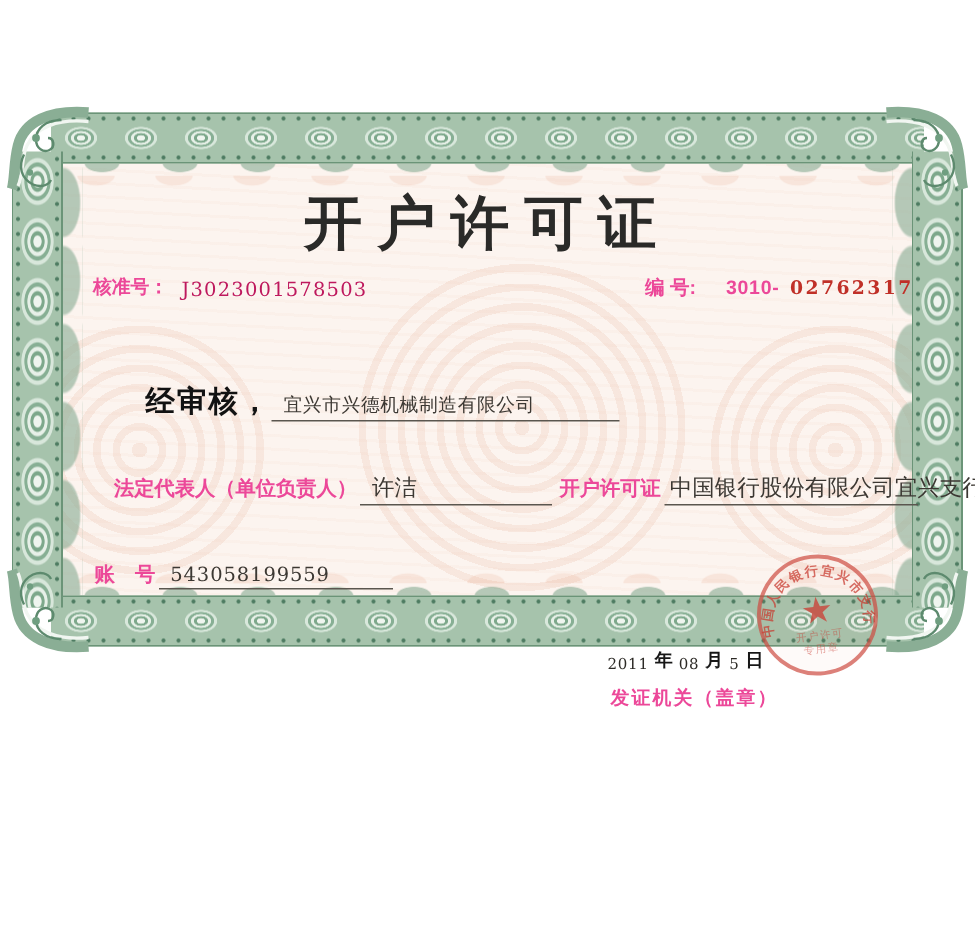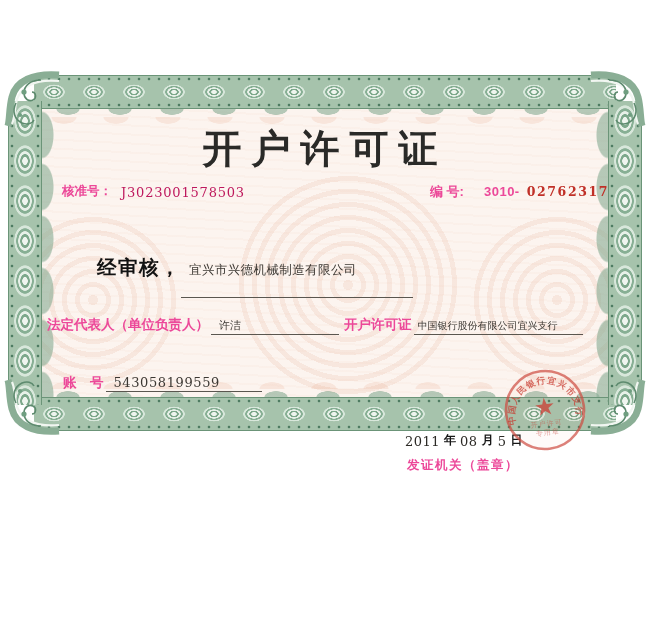--- a/index.html
+++ b/index.html
@@ -87,36 +87,36 @@
   .lbl{font-weight:700;color:#ec4899;}
   .approval{top:108px;left:54px;font-size:12.5px;}
   .approval .val{font-size:13px;color:#be185d;letter-spacing:.8px;margin-left:9px;position:relative;top:2px;}
   .serial{top:108px;left:422px;font-size:13px;}
   .serial .prefix{margin-left:20px;letter-spacing:.5px;}
   .serial .red{color:#c03028;font-weight:700;letter-spacing:1.6px;margin-left:7px;font-size:12.5px;}
 
   .line1{top:143px;left:89px;display:flex;align-items:baseline;white-space:nowrap;margin-top:36px;}
   .big{font-size:19.5px;font-weight:700;letter-spacing:1.5px;color:#121212;}
   .fill{border-bottom:1.4px solid #5a564f;color:#3c3833;white-space:nowrap;}
-  .company{width:222px;font-size:12.5px;padding:0 2px 18px 8px;letter-spacing:.4px;}
+  .company{width:222px;font-size:12.5px;padding:0 2px 1px 8px;letter-spacing:.4px;}
   .after-company{margin-left:8px;}
   .line2{top:188px;left:56px;}
 
-  .fields{top:241px;left:39px;display:flex;align-items:baseline;white-space:nowrap;}
+  .fields{top:241px;left:68px;display:flex;align-items:baseline;white-space:nowrap;}
   .md{font-size:13.5px;}
-  .rep{width:118px;font-size:11px;padding:0 2px 1px 8px;margin-left:2px;}
+  .rep{width:118px;font-size:15px;padding:0 2px 1px 8px;margin-left:2px;}
   .bank-lbl{margin-left:5px;}
-  .bank{width:164px;font-size:10px;padding:0 1px 1px 4px;margin-left:2px;}
+  .bank{width:164px;font-size:15px;padding:0 1px 1px 4px;margin-left:2px;}
 
   .acct{top:299px;left:55px;display:flex;align-items:baseline;}
   .acctv{width:146px;font-size:13px;letter-spacing:.6px;padding:0 2px 1px 8px;margin-left:2px;}
 
   .issuer{top:334px;left:399px;font-size:12.5px;letter-spacing:1.5px;margin-top:48px;}
   .date{top:357px;left:397px;font-size:12px;}
-  .date .num{font-size:13px;color:#2c2a26;position:relative;top:2px;letter-spacing:.5px;}
+  .date .num{font-size:10px;color:#2c2a26;position:relative;top:2px;letter-spacing:.5px;}
   .date .dlbl{font-weight:700;color:#171717;margin:0 4px;}
 
   .seal{left:495px;top:293px;width:84px;height:84px;transform:rotate(-7deg);opacity:.93;z-index:6;}
 </style>
 </head>
 <body>
 
 <div class="certificate">
 
   <div class="inner">

